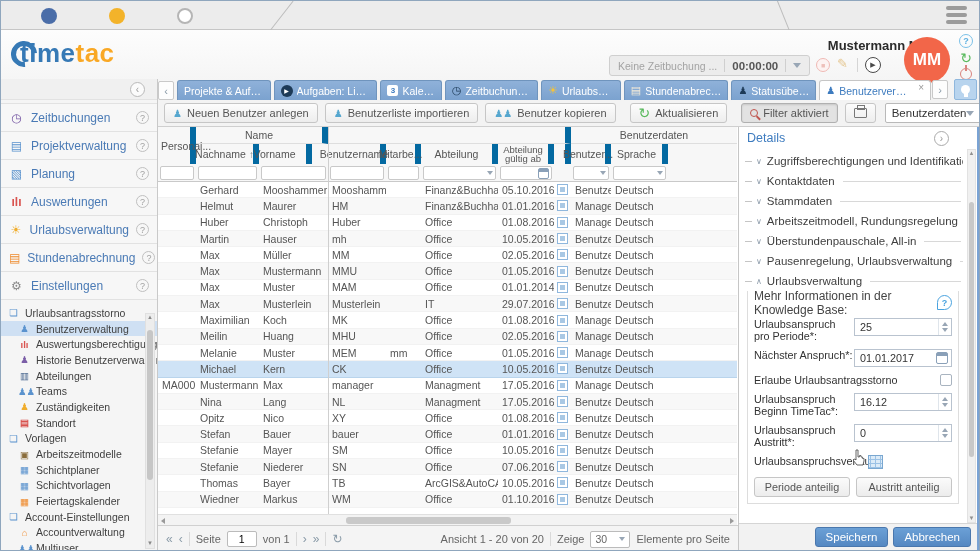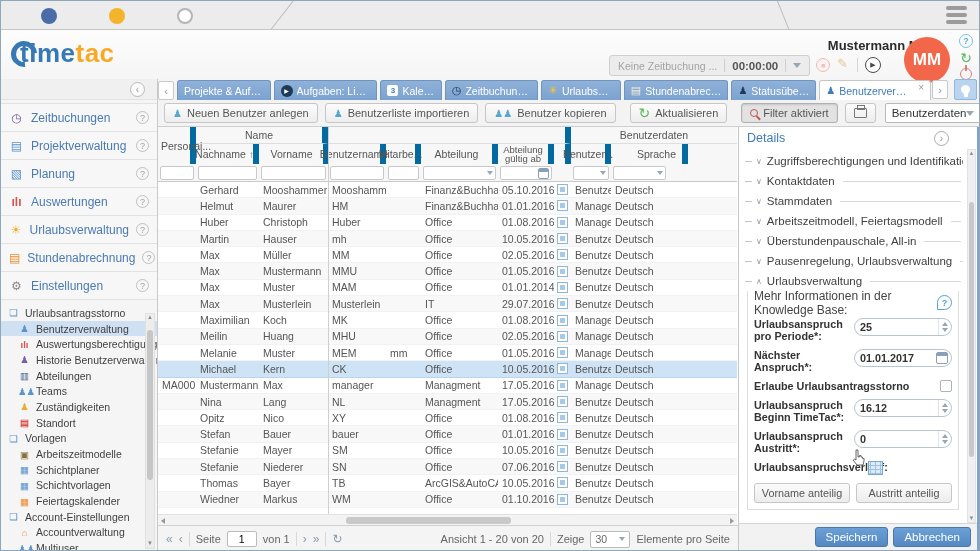--- a/index.html
+++ b/index.html
@@ -150,28 +150,28 @@
   .thead { position: absolute; left: 0; top: 0; width: 579px; height: 55px; background: #f7f7f7;
            border-bottom: 1px solid #c9c9c9; }
   .hc { position: absolute; display: flex; align-items: center; justify-content: center;
         border-right: 6px solid #0369a1; font-size: 10.5px; color: #555; text-align: center; }
   .g-personal { left: 0; top: 0; width: 38px; height: 37px; justify-content: flex-start; padding-left: 3px; }
   .g-name { left: 38px; top: 0; width: 132px; height: 17px; border-bottom: 1px solid #dedede; }
   .g-mid { left: 170px; top: 0; width: 243px; height: 17px; border-bottom: 1px solid #dedede; }
   .g-bd { left: 413px; top: 0; width: 166px; height: 17px; border-bottom: 1px solid #dedede; border-right: none; }
   .h2 { top: 17px; height: 20px; }
   .h-nachname { left: 38px; width: 63px; }
-  .h-vorname { left: 102px; width: 69px; }
+  .h-vorname { left: 85px; width: 69px; }
   .h-benutzername { left: 170px; width: 58px; }
   .h-mitarb { left: 228px; width: 35px; }
   .h-abteilung { left: 263px; width: 77px; }
   .h-gueltig { left: 340px; width: 56px; font-size: 9.5px; line-height: 9.5px; }
   .h-icoc { left: 396px; width: 17px; }
   .h-rolle { left: 413px; width: 40px; }
-  .h-sprache { left: 473px; width: 57px; text-align: right; }
+  .h-sprache { left: 453px; width: 57px; text-align: right; }
   .h-fill { left: 510px; width: 69px; border-right: none; }
   .sort-arrow { color: #777; margin-left: 3px; font-size: 10px; }
   .f-wrap { position: absolute; top: 39px; height: 14px; background: #fff; border: 1px solid #c9c9c9;
             border-radius: 2px; display: flex; align-items: center; padding: 0 2px; }
   .f-wrap input { border: none; outline: none; width: 100%; font-size: 10px; font-family: inherit; min-width: 0; }
   .fw-personal { left: 2px; width: 34px; }
   .fw-nachname { left: 40px; width: 59px; }
   .fw-vorname { left: 103px; width: 65px; }
   .fw-benutzername { left: 172px; width: 54px; }
   .fw-mitarb { left: 230px; width: 31px; }
@@ -231,23 +231,23 @@
   .sect-chev { font-size: 8px; color: #8a99a8; }
   .sect-label { font-size: 11.5px; color: #3f3f3f; margin-left: 1px; white-space: nowrap; }
   .sect-line { flex: 1; height: 1px; background: #d8d8d8; margin-left: 4px; min-width: 4px; }
   .exp { margin: 0 2px 2px 2px; border: 1px solid #ddd; border-top: none; padding: 3px 6px 4px 6px;
          position: relative; }
   .kb-row { display: flex; align-items: center; justify-content: space-between; height: 17px; }
   .kb-text { font-size: 12px; color: #444; }
   .kb-ic { width: 15px; height: 15px; border: 1.5px solid #4aa3df; border-radius: 50% 50% 50% 0;
            color: #4aa3df; font-size: 9px; font-weight: bold; display: flex; align-items: center;
            justify-content: center; flex: none; }
-  .frow { display: flex; justify-content: space-between; align-items: flex-start; margin: 7px 0; font-weight: bold; }
+  .frow { display: flex; justify-content: space-between; align-items: flex-start; margin: 7px 0; }
   .flabel { width: 110px; font-size: 10.8px; color: #333; line-height: 12px; }
-  .fi { width: 98px; height: 18px; border: 1px solid #b9c3cf; border-radius: 9px; background: #fff;
+  .fi { width: 98px; height: 18px; border: 1px solid #b9c3cf; border-radius: 0; background: #fff;
         display: flex; align-items: center; padding: 0 0 0 5px; font-size: 10.8px; color: #333; flex: none; }
   .spin { margin-left: auto; height: 100%; display: flex; flex-direction: column; justify-content: center;
           gap: 2px; padding: 0 3px; border-left: 1px solid #dfe5eb; }
   .spin i { width: 0; height: 0; border-left: 3px solid transparent; border-right: 3px solid transparent; }
   .spin .up { border-bottom: 4px solid #98a6b5; }
   .spin .dn { border-top: 4px solid #98a6b5; }
   .fi .chev-dn { margin-left: auto; margin-right: 4px; }
   .fi .cal-ic { margin-right: 3px; width: 12px; height: 12px; }
   .cb { width: 12px; height: 12px; border: 1px solid #a9b4c0; border-radius: 2px; background: #fff; flex: none; }
   .vgrid { width: 15px; height: 14px; border: 1px solid #7aa7d0; background: #dcebf7; margin-left: 4px;
@@ -969,21 +969,21 @@
           <div class="sect">
             <span class="sect-dash"></span>
             <span class="sect-chev">∨</span>
             <span class="sect-label">Stammdaten</span>
             <span class="sect-line"></span>
           </div>
 
           <div class="sect">
             <span class="sect-dash"></span>
             <span class="sect-chev">∨</span>
-            <span class="sect-label">Arbeitszeitmodell, Feiertagsmodell</span>
+            <span class="sect-label">Arbeitszeitmodell, Rundungsregelung</span>
             <span class="sect-line"></span>
           </div>
 
           <div class="sect">
             <span class="sect-dash"></span>
             <span class="sect-chev">∨</span>
             <span class="sect-label">Überstundenpauschale, All-in</span>
             <span class="sect-line"></span>
           </div>
 
@@ -1044,21 +1044,21 @@
                 <i class="up"></i>
                 <i class="dn"></i>
               </span>
           </div>
         </div>
         <div class="frow vrow">
           <span class="flabel">Urlaubsanspruchsverlauf:</span>
           <span class="vgrid"></span>
         </div>
         <div class="gbtn-row">
-          <button class="gbtn">Vorname anteilig</button>
+          <button class="gbtn">Periode anteilig</button>
           <button class="gbtn">Austritt anteilig</button>
         </div>
       </div>
 
     </div>
     <svg class="cursor-svg" width="15" height="18" viewBox="0 0 15 18">
       <path d="M5 1 L7 1 L7 8 L8.4 8 L8.4 6.6 L10 6.6 L10 8 L11.4 8 L11.4 9.4 L13 9.4 L13 12 L12 16 L6 16 L2.2 11.2 L3.8 10 L5 11 Z" fill="#ffffff" stroke="#555555" stroke-width="0.9"></path>
     </svg>
     <div class="d-scroll">
       <span>▲</span>

